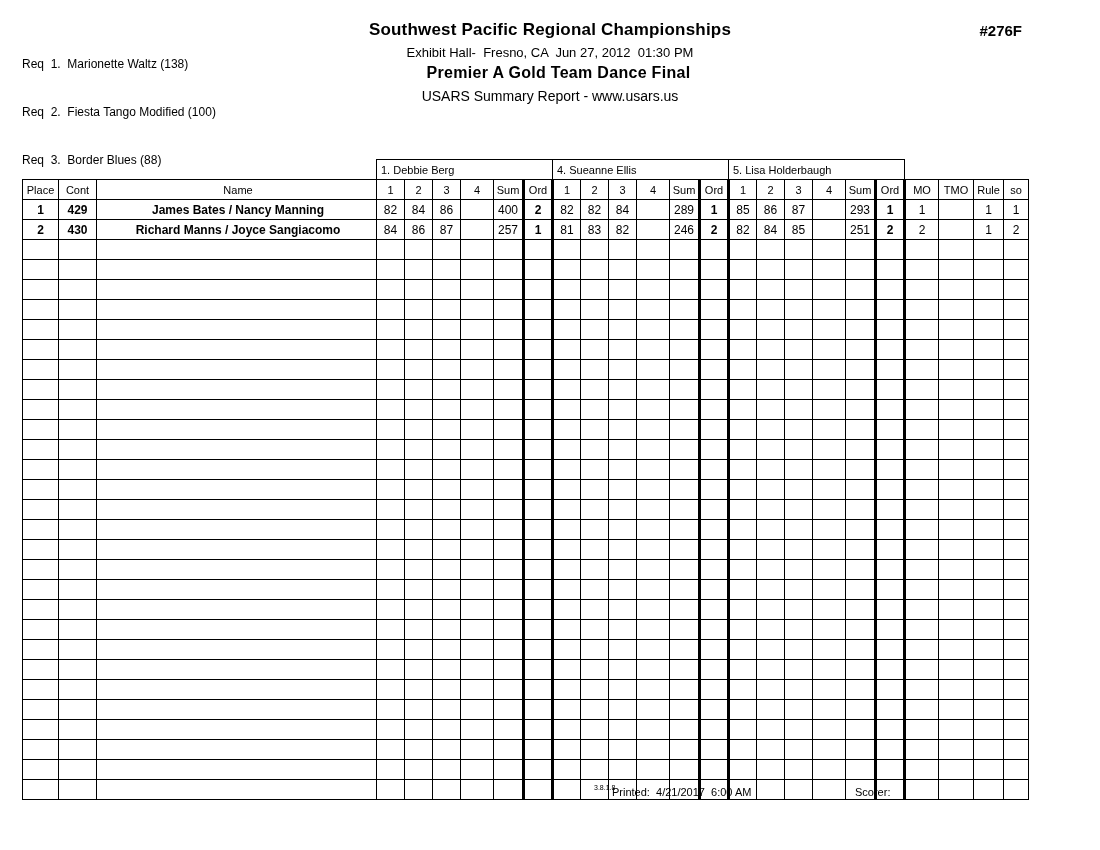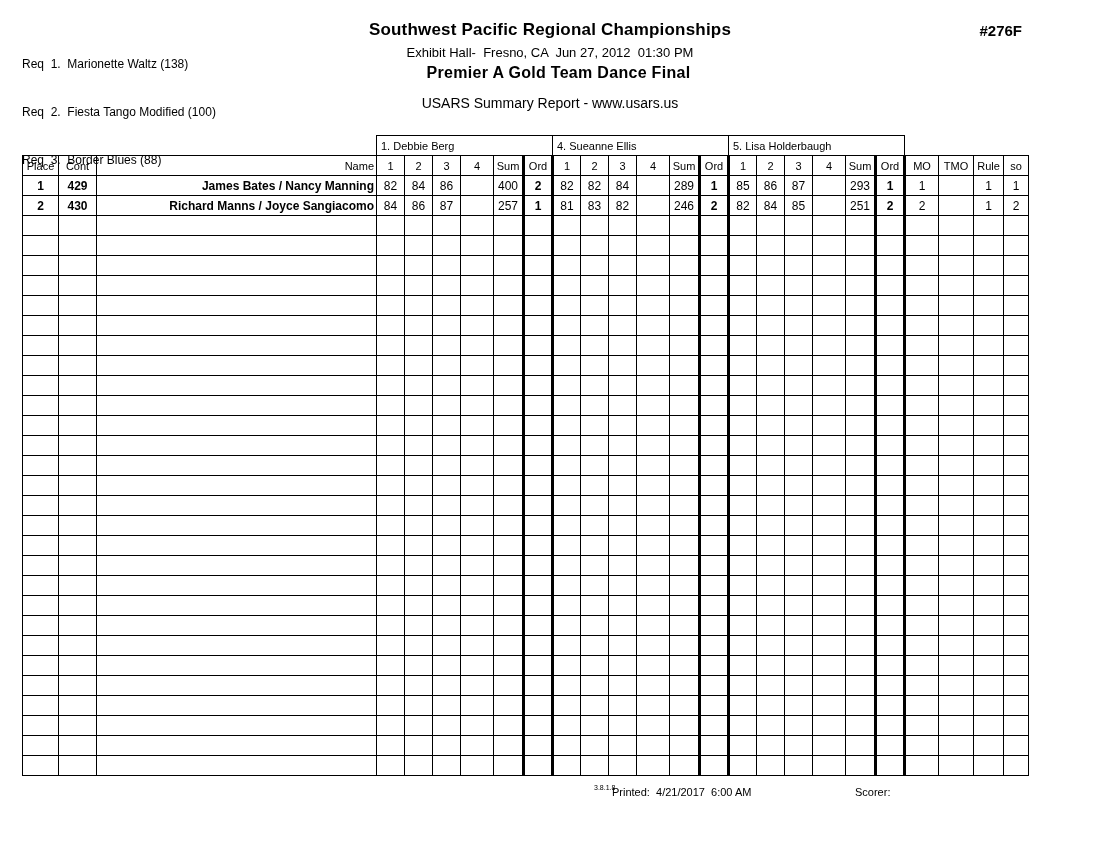--- a/index.html
+++ b/index.html
@@ -5,34 +5,34 @@
   html,body{margin:0;padding:0;background:#fff;}
   .page{
     position:relative;width:1100px;height:850px;background:#ffffff;
     font-family:"Liberation Sans",sans-serif;color:#000;overflow:hidden;
   }
   .req-list{position:absolute;left:22px;top:24px;font-size:12px;line-height:16px;white-space:pre;}
   .center-head{position:absolute;left:0;top:20px;width:100%;text-align:center;}
   .title{font-size:17px;font-weight:bold;letter-spacing:0.2px;}
   .venue{font-size:13px;margin-top:5px;white-space:pre;}
   .event{font-size:16px;font-weight:bold;margin-top:4px;letter-spacing:0.3px;padding-left:17px;}
-  .report{font-size:14px;margin-top:13px;}
+  .report{font-size:14px;margin-top:6px;}
   .event-number{position:absolute;right:78px;top:22px;font-size:15px;font-weight:bold;}
 
   .table-wrap{position:absolute;left:22px;top:135px;}
-  table{border-collapse:collapse;table-layout:fixed;}
+  table{border-collapse:collapse;table-layout:fixed;margin-top:24px;}
   td{
     border:1px solid #000;height:20px;padding:0 2px;font-size:12px;
     text-align:center;vertical-align:middle;box-sizing:border-box;
     overflow:hidden;white-space:nowrap;
   }
   td.blank{border:none;}
   td.judgebox{text-align:left;font-size:11px;padding-left:4px;}
   td.hdr{font-size:11px;}
-  td.name-col{text-align:right;padding-left:5px;}
+  td.name-col{text-align:center;padding-left:5px;}
   td.bold{font-weight:bold;}
   td.ord{border-left:3px solid #000;border-right:3px solid #000;}
 
   .footer{position:absolute;left:22px;top:784px;width:1013px;height:16px;font-size:11px;}
   .version{position:absolute;left:572px;top:0;font-size:7px;}
   .printed{position:absolute;left:590px;top:2px;white-space:pre;}
   .scorer{position:absolute;left:833px;top:2px;}
 </style>
 </head>
 <body>

